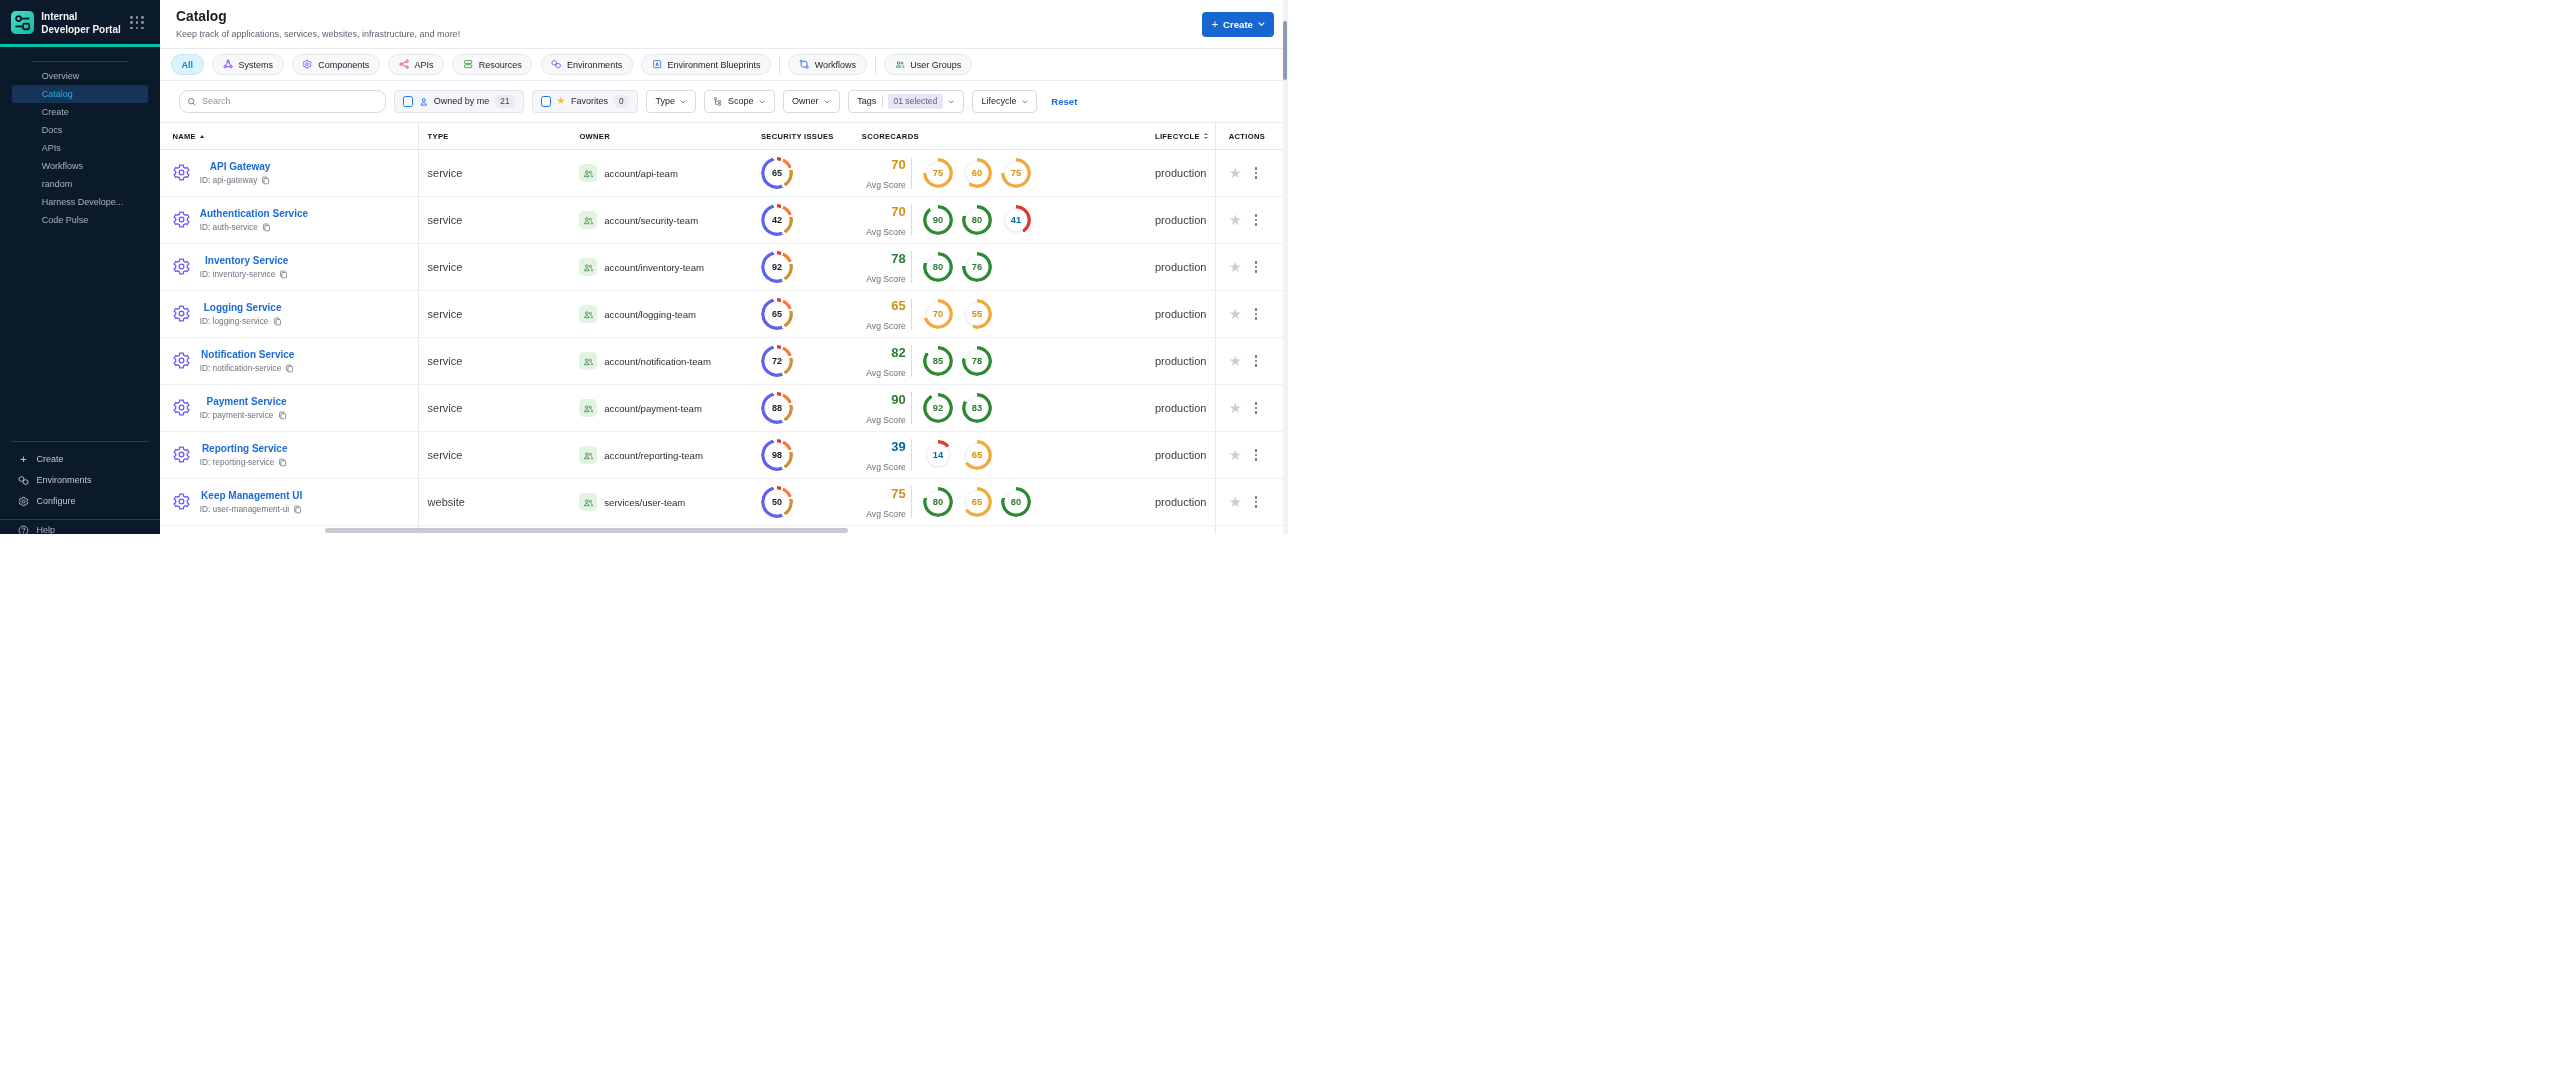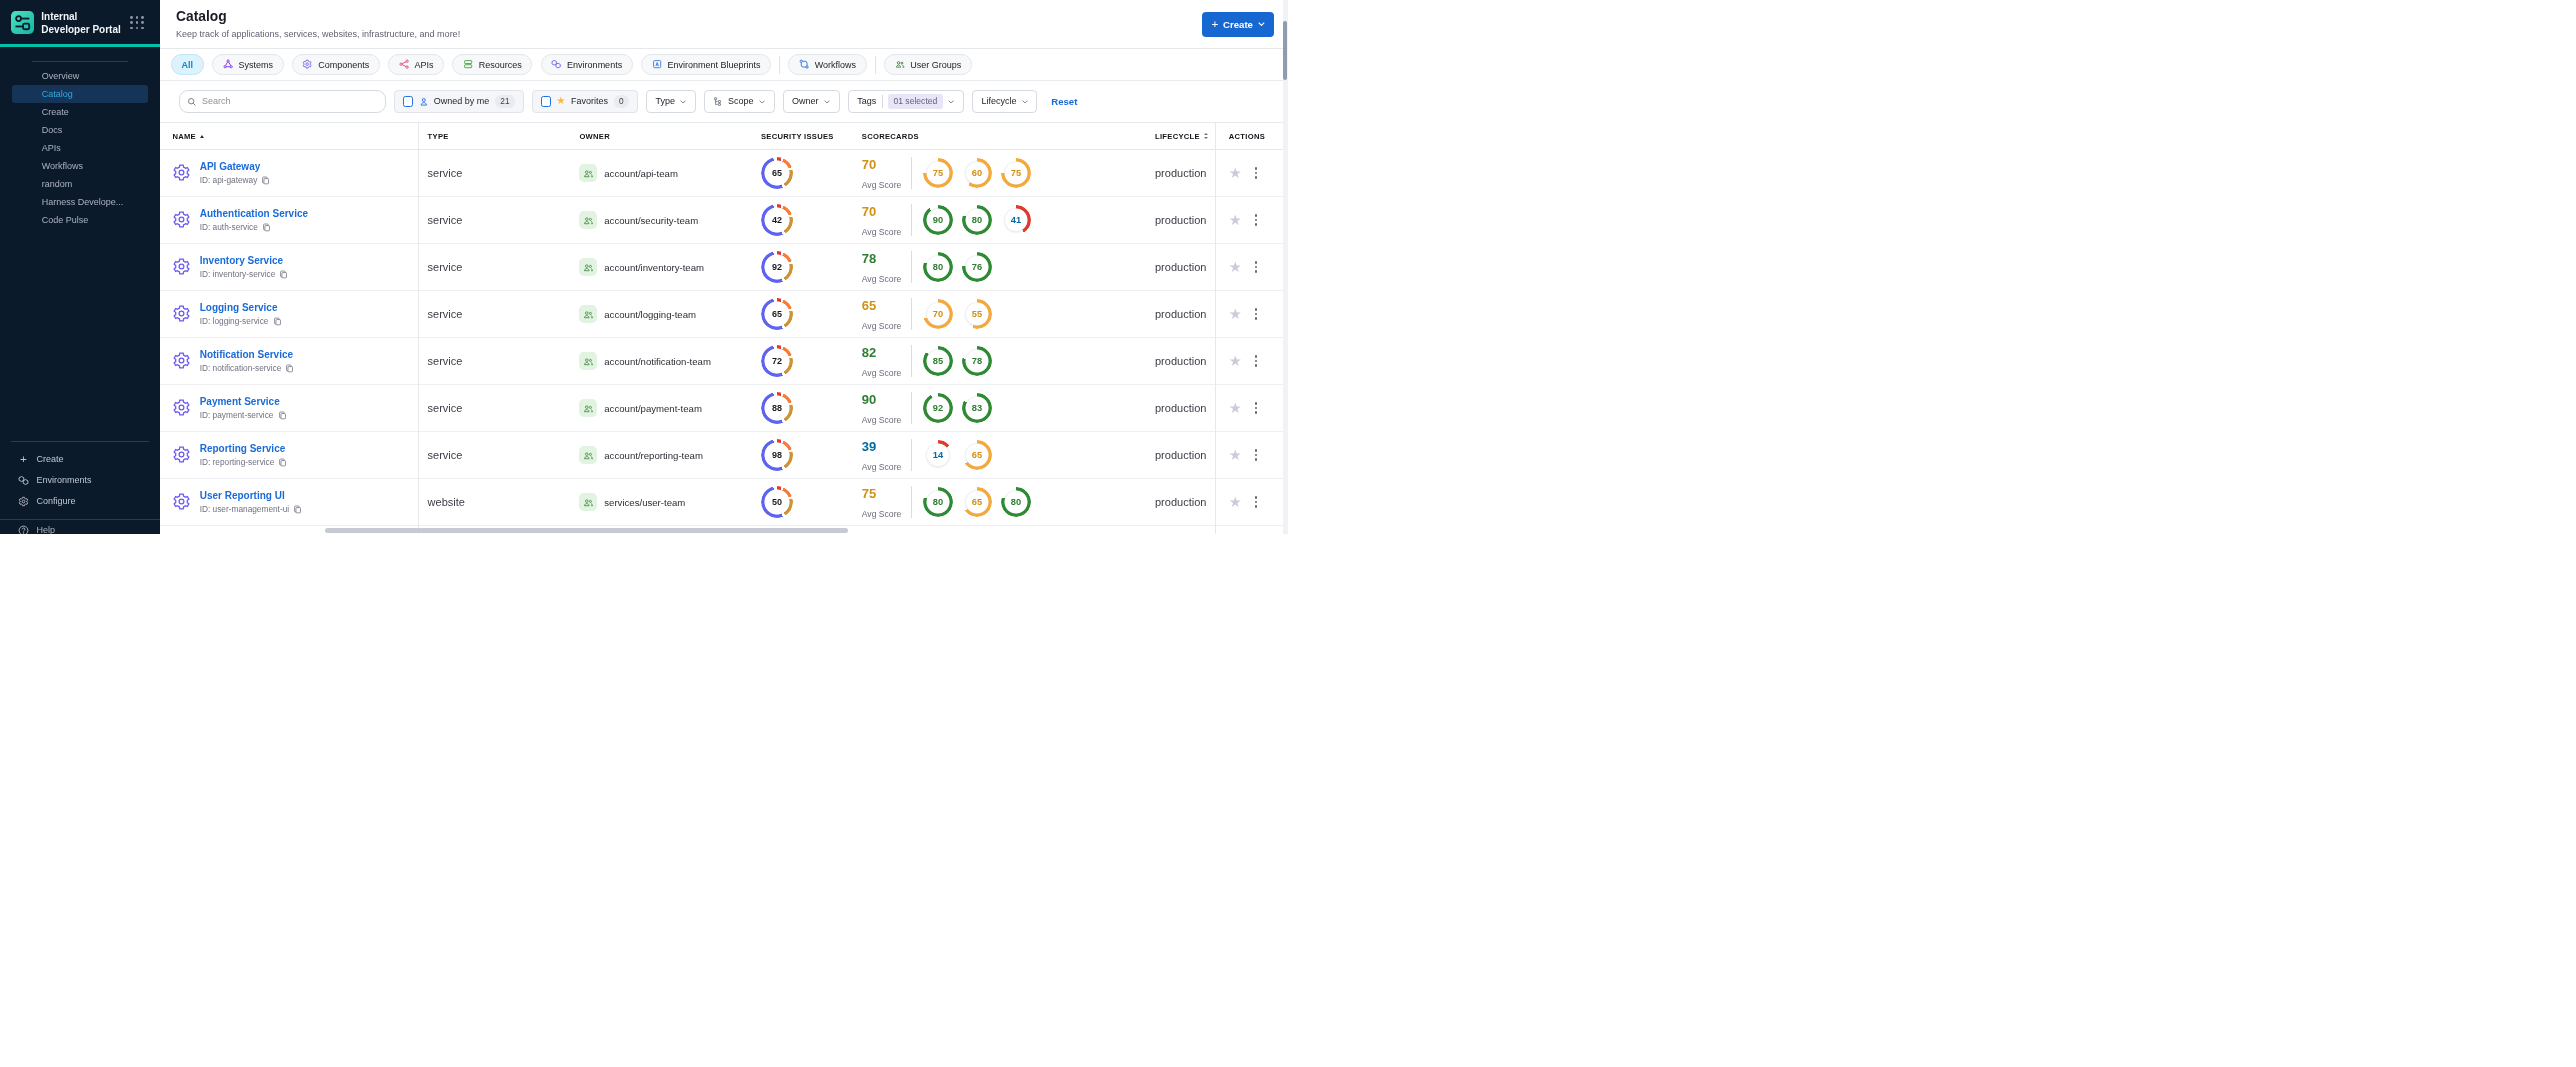--- a/index.html
+++ b/index.html
@@ -58,21 +58,21 @@
   .filter-chip .star-ic { color:#f6b93e; font-size:10.3px; line-height:1; }
   .count-badge { background:#e9ebf0; border-radius:6.2px; padding:1.4px 5.5px; font-size:8.3px; color:#3c3f46; }
   .dropdown { height:23.4px; border:0.7px solid #d6dae1; background:#fff; border-radius:4.1px; display:flex; align-items:center; gap:5.5px; padding:0 8.3px; font-size:9px; color:#1f2028; cursor:pointer; white-space:nowrap; }
   .dropdown svg.chev { width:6.2px; color:#6b6f7a; }
   .dropdown .d-ic { width:9px; height:9px; color:#5f6573; display:flex; }
   .tags-sep { width:0.7px; height:12.4px; background:#d6dae1; }
   .tags-selected { background:#e8e5f8; color:#5f6376; border-radius:2.8px; padding:2.8px 5.5px; font-size:8.6px; }
   .reset-link { color:#1a6bd8; font-size:9.6px; font-weight:700; margin-left:5.5px; cursor:pointer; }
 
   
-  .table-wrap { position:relative; flex:1; overflow:hidden; }
+  .table-wrap { position:relative; flex:1; overflow:hidden;text-align:right; }
   .thead { height:28px; border-top:0.7px solid #e8eaee; border-bottom:0.7px solid #e4e6ea; display:flex; align-items:center; font-size:7.6px; font-weight:700; color:#131419; letter-spacing:0.3px; }
   .trow { height:47px; border-bottom:0.7px solid #edeff3; display:flex; align-items:center; }
   .col { display:flex; align-items:center; }
   .col-name { width:258px; padding-left:12.4px; }
   .col-type { width:160px; padding-left:9.6px; }
   .col-owner { width:170px; padding-left:1.4px; }
   .col-sec  { width:100px; padding-left:13px; }
   .col-score{ width:296px; padding-left:13.8px; }
   .col-life { width:71px; padding-left:11px; }
   .col-act  { width:64px; padding-left:13.8px; }
@@ -904,21 +904,21 @@
 
   <div class="trow">
     <div class="col col-name">
       <span class="gear-ic">
         <svg viewBox="0 0 24 24" fill="none" stroke="currentColor" stroke-width="1.6">
           <circle cx="12" cy="12" r="3"></circle>
           <path d="M19.3 13.4c.05-.9.05-1.9 0-2.8l2-1.55-1.9-3.3-2.35.95a7.6 7.6 0 0 0-2.45-1.4L14.2 2.8h-4.4l-.4 2.5a7.6 7.6 0 0 0-2.45 1.4l-2.35-.95-1.9 3.3 2 1.55c-.05.9-.05 1.9 0 2.8l-2 1.55 1.9 3.3 2.35-.95c.75.62 1.58 1.1 2.45 1.4l.4 2.5h4.4l.4-2.5a7.6 7.6 0 0 0 2.45-1.4l2.35.95 1.9-3.3z"></path>
         </svg>
       </span>
       <div class="name-wrap">
-        <a class="name-link">User Reporting UI</a>
+        <a class="name-link">Keep Management UI</a>
         <div class="id-line">
           <span class="id-text">ID: user-management-ui</span>
           <span class="copy-ic">
             <svg viewBox="0 0 14 14" fill="none" stroke="currentColor" stroke-width="1.2">
                       <rect x="4.6" y="4" width="7" height="8.2" rx="1.2"></rect>
                       <path d="M9.6 4V3a1.4 1.4 0 0 0-1.4-1.4H3.9A1.4 1.4 0 0 0 2.5 3v6.4a1.4 1.4 0 0 0 1.4 1.4h.7"></path>
                     </svg>
           </span>
         </div>
       </div>

